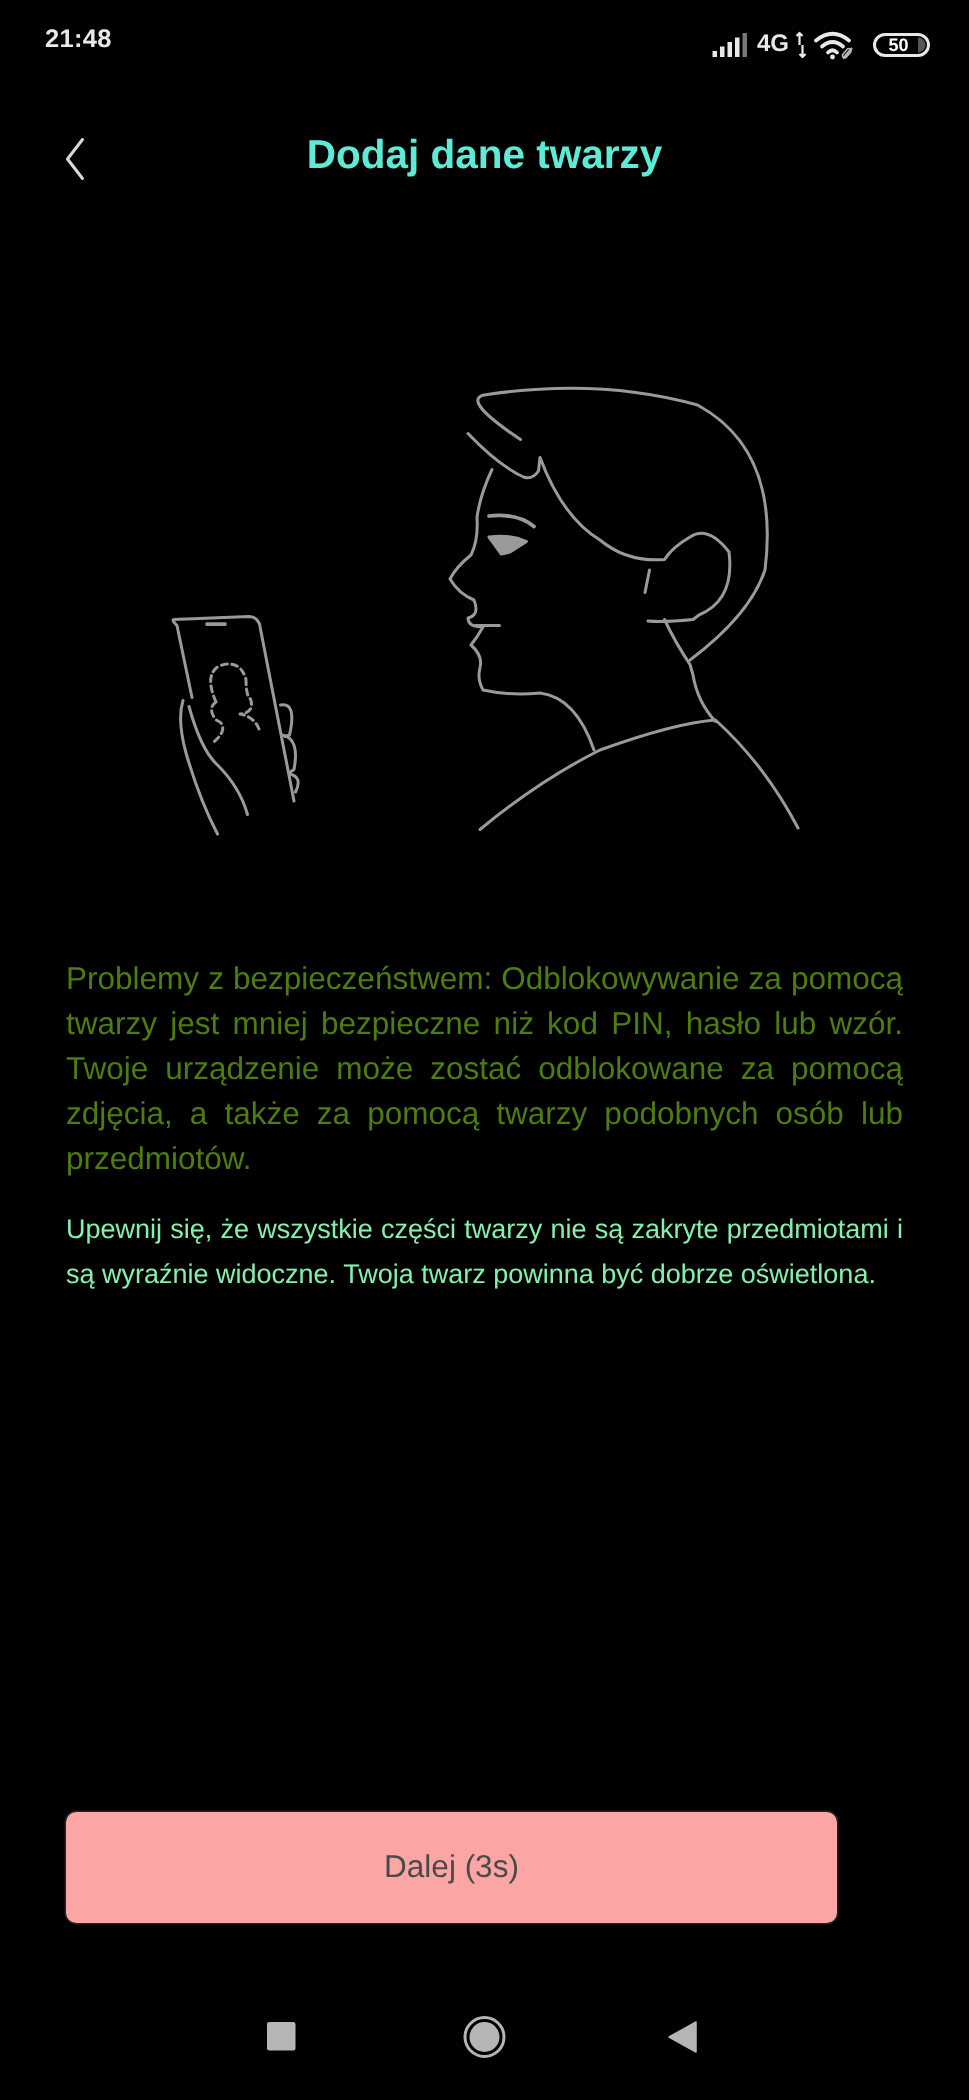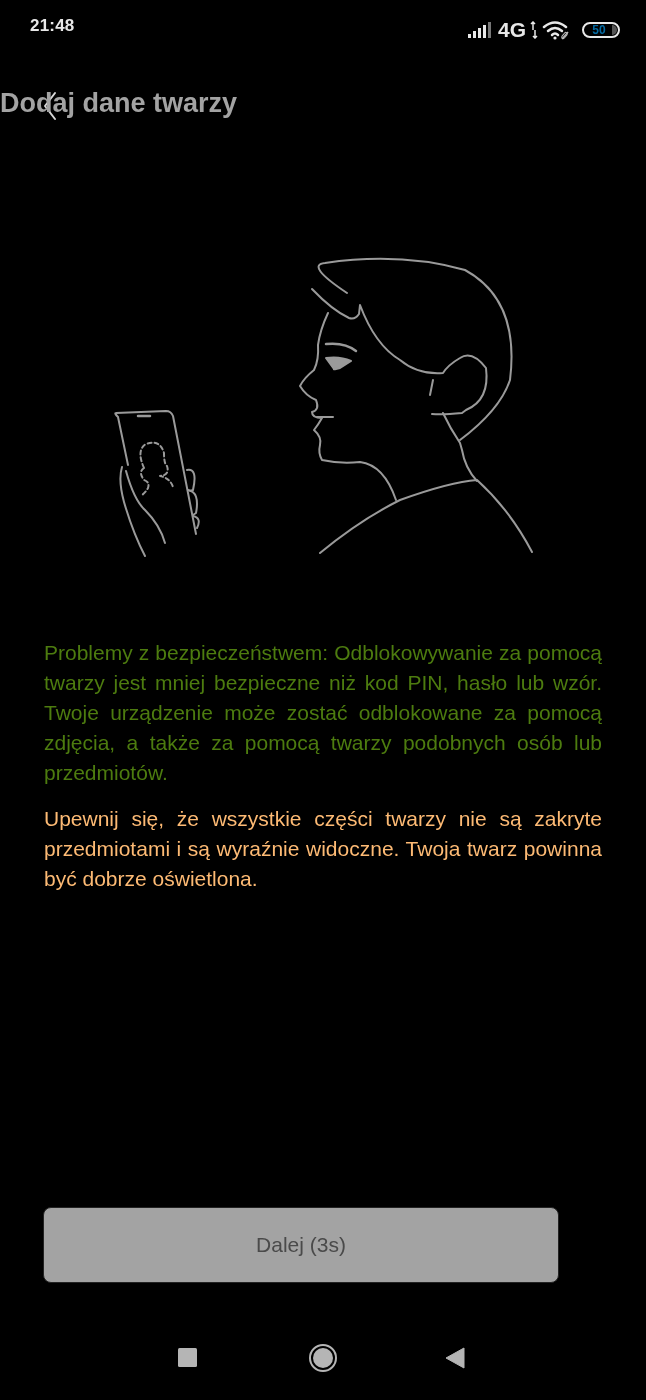--- a/index.html
+++ b/index.html
@@ -35,21 +35,21 @@
       right: 26px;
       top: 18px;
       height: 24px;
       display: flex;
       align-items: center;
       gap: 4px;
     }
     .signal-icon { display: flex; align-items: flex-end; gap: 2px; height: 16px; margin-right: 3px; }
     .signal-icon span { display: block; width: 3px; background: #e8e8e8; }
     .net-label {
-      font-size: 21px;
+      font-size: 16px;
       font-weight: bold;
       color: #e8e8e8;
     }
     .battery-icon {
       margin-left: 8px;
       width: 38px;
       height: 16px;
       border: 2px solid #e8e8e8;
       border-radius: 9px;
       position: relative;
@@ -62,21 +62,21 @@
       content: "";
       position: absolute;
       right: 1px; top: 1px; bottom: 1px;
       width: 5px;
       background: #555;
       border-radius: 0 6px 6px 0;
     }
     .battery-level {
       font-size: 12px;
       font-weight: bold;
-      color: #0369a1;
+      color: #ffffff;
       position: relative;
       z-index: 1;
       margin-right: 4px;
     }
 
     
     .header {
       position: absolute;
       top: 76px; left: 0; right: 0;
       height: 60px;
@@ -89,24 +89,24 @@
       height: 40px;
       display: flex;
       align-items: center;
       justify-content: center;
       cursor: pointer;
     }
     .page-title {
       position: absolute;
       left: 0; right: 0;
       top: 12px;
-      text-align: left;
+      text-align: center;
       font-size: 27px;
       font-weight: bold;
-      color: #a3a3a3;
+      color: #5eead4;
     }
 
     
     .illustration {
       position: absolute;
       left: 100px;
       top: 250px;
       width: 450px;
       height: 320px;
     }
@@ -120,34 +120,34 @@
     }
     .warning-text {
       margin: 0;
       font-size: 21px;
       line-height: 30px;
       color: #4d7c0f;
       text-align: justify;
     }
     .info-text {
       margin: 16px 0 0 0;
-      font-size: 21px;
+      font-size: 18px;
       line-height: 30px;
-      color: #fdba74;
+      color: #86efac;
       text-align: justify;
     }
 
     
     .next-button {
       position: absolute;
       left: 43px;
       width: 516px;
       top: 1207px;
       height: 76px;
-      background: #a3a3a3;
+      background: #fca5a5;
       border-radius: 8px;
       border: 1px solid #232323;
       box-sizing: border-box;
       display: flex;
       align-items: center;
       justify-content: center;
       font-size: 21px;
       color: #4a4a4a;
       text-align: center;
     }

